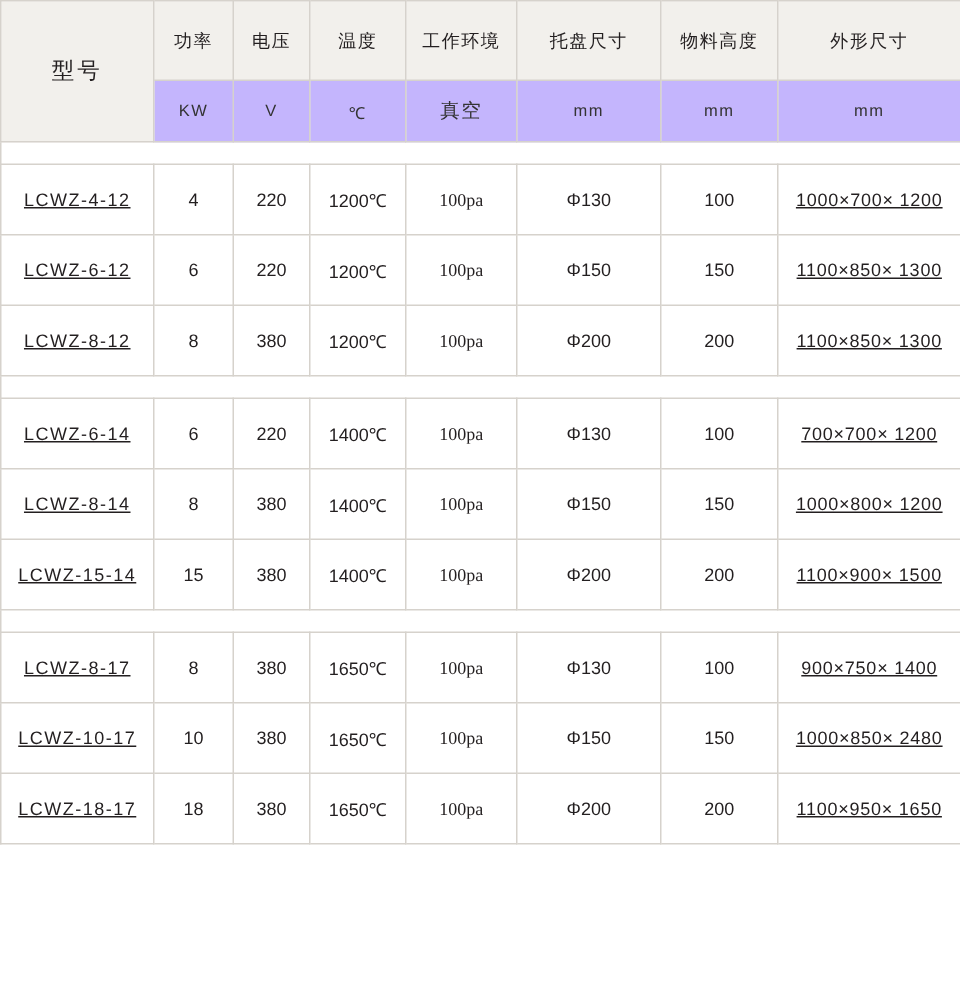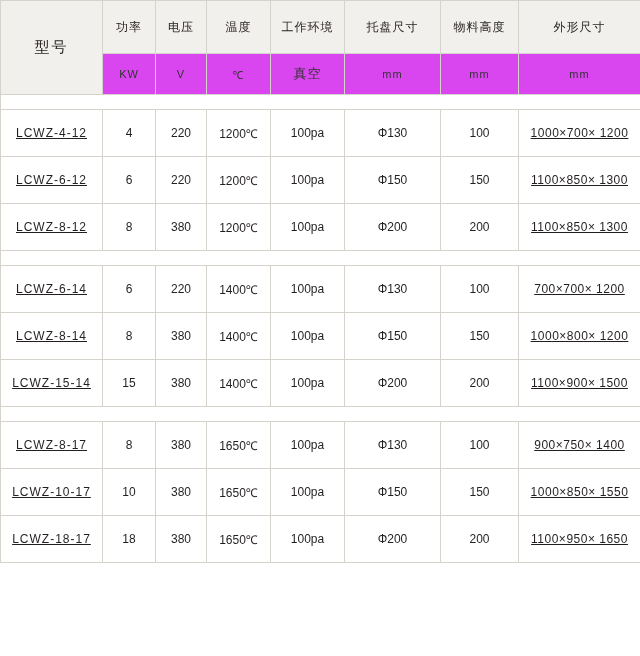--- a/index.html
+++ b/index.html
@@ -34,21 +34,21 @@
     height: 52px;
   }
   .hdr-model {
     background: #f2f0ec;
     font-size: 15px;
     font-weight: bold;
     letter-spacing: 2px;
     margin-left: 32px;
   }
   .unit-cell {
-    background: #d946ef;
+    background: #c4b5fd;
     font-size: 11px;
     letter-spacing: 1px;
     height: 40px;
     color: #333;
   }
   .unit-cell.cn {
     font-size: 13px;
   }
   
   .spacer-row td {
@@ -71,20 +71,21 @@
     text-decoration: underline;
   }
   .cell-power, .cell-voltage {
     font-size: 12px;
   }
   .cell-temp {
     font-size: 12px;
   }
   .cell-env {
     font-size: 11px;
+    font-family: Liberation Serif, serif;
   }
   .cell-tray {
     font-size: 12px;
   }
   .cell-height {
     font-size: 12px;
   }
   .cell-dim {
     font-size: 11px;
     letter-spacing: 0.5px;
@@ -212,21 +213,21 @@
       <td class="cell-dim">900×750× 1400</td>
     </tr>
     <tr class="data-row">
       <td class="cell-model">LCWZ-10-17</td>
       <td class="cell-power">10</td>
       <td class="cell-voltage">380</td>
       <td class="cell-temp">1650℃</td>
       <td class="cell-env">100pa</td>
       <td class="cell-tray">Φ150</td>
       <td class="cell-height">150</td>
-      <td class="cell-dim">1000×850× 1550</td>
+      <td class="cell-dim">1000×850× 2480</td>
     </tr>
     <tr class="data-row">
       <td class="cell-model">LCWZ-18-17</td>
       <td class="cell-power">18</td>
       <td class="cell-voltage">380</td>
       <td class="cell-temp">1650℃</td>
       <td class="cell-env">100pa</td>
       <td class="cell-tray">Φ200</td>
       <td class="cell-height">200</td>
       <td class="cell-dim">1100×950× 1650</td>

